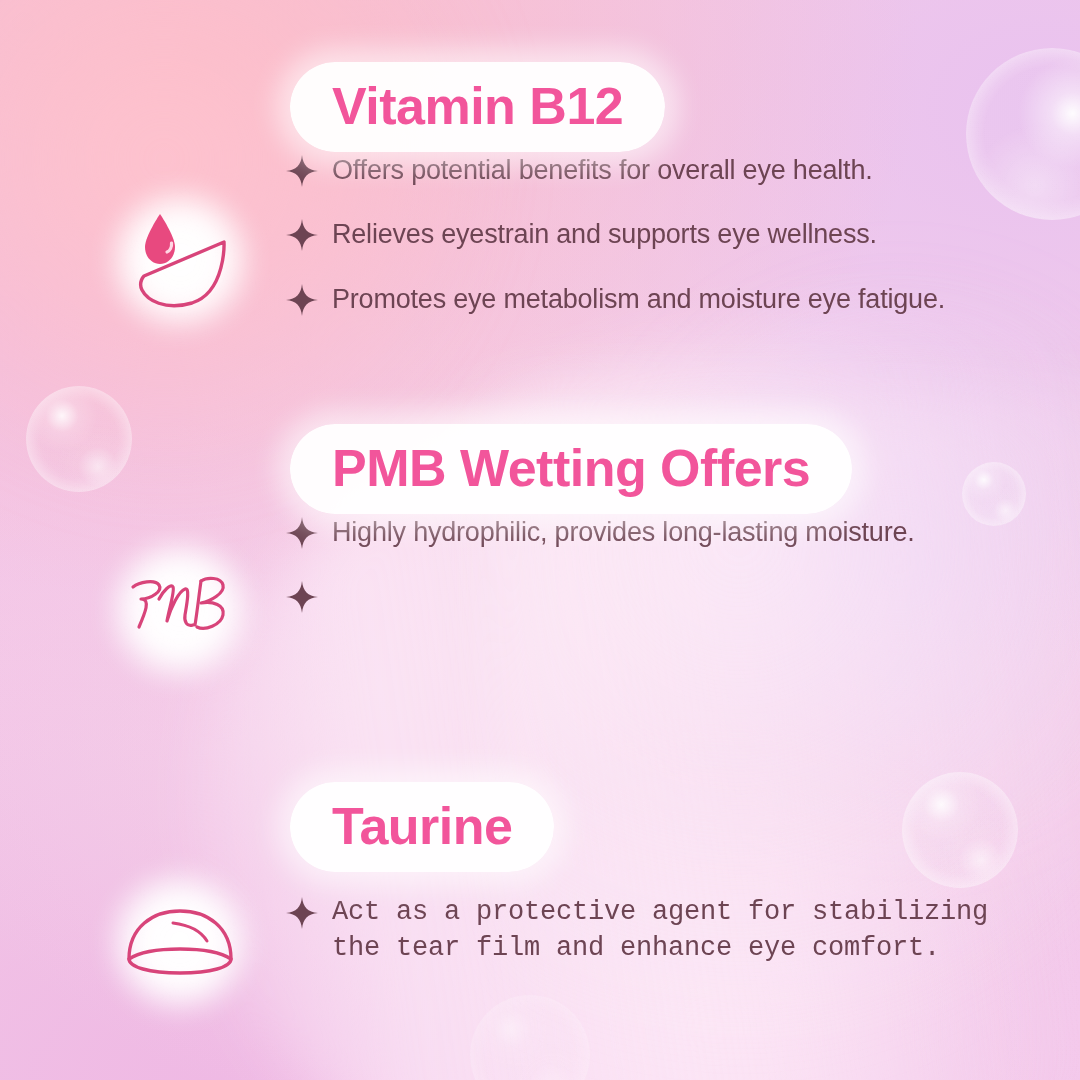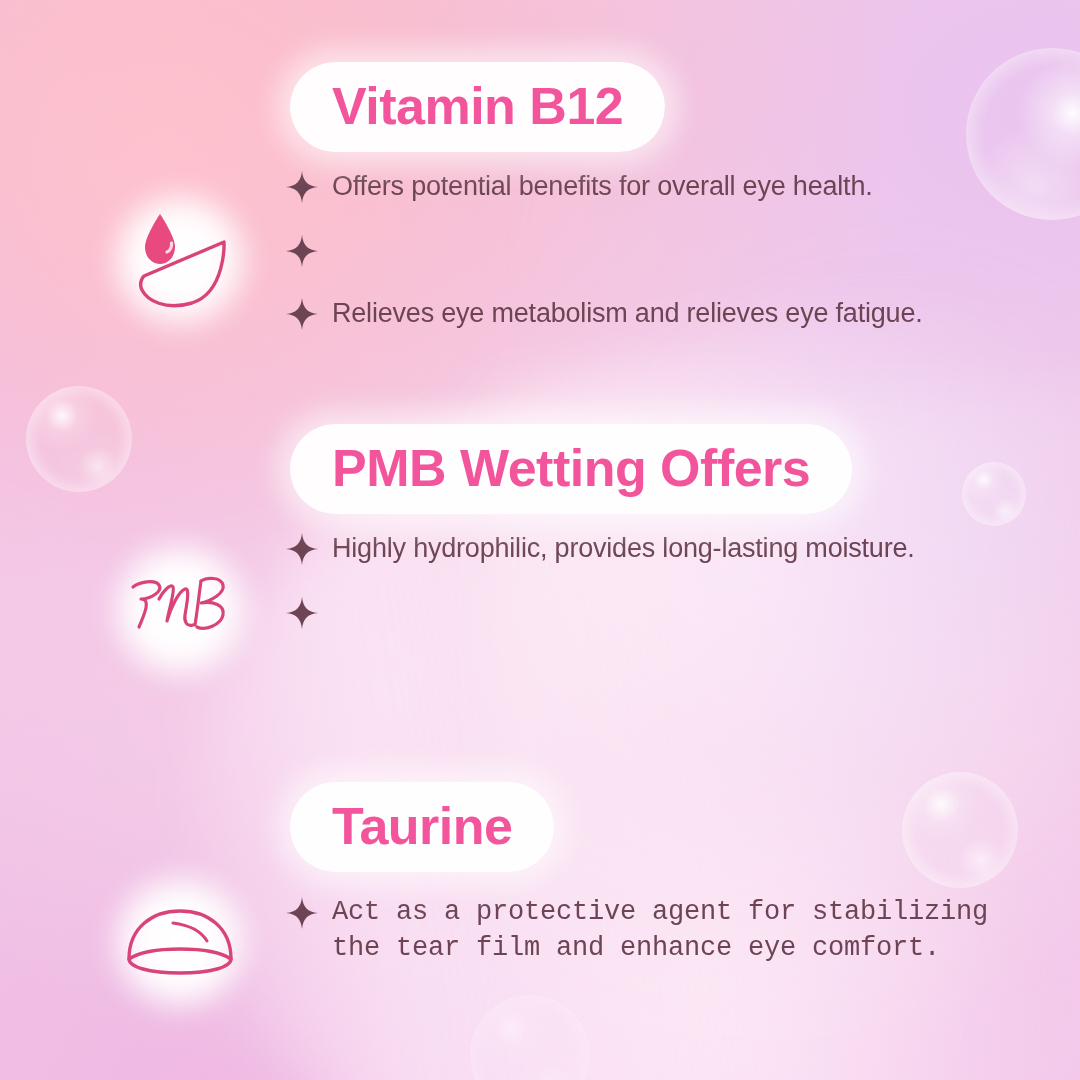--- a/index.html
+++ b/index.html
@@ -161,21 +161,20 @@
     font-size: 52px;
     font-weight: bold;
     color: #f2559b;
     letter-spacing: -0.5px;
     line-height: 1.08;
     white-space: nowrap;
   }
 
   .bullets {
     margin-left: 286px;
-    margin-top: 16px;
     max-width: 720px;
   }
   .bullet {
     display: flex;
     align-items: flex-start;
     margin-bottom: 28px;
   }
   .bullet:last-child { margin-bottom: 0; }
 
   .spark {
@@ -270,26 +269,27 @@
         <div class="bullet">
           <svg class="spark" viewBox="0 0 32 32">
             <path d="M16 0 C17.2 10.5 21.5 14.8 32 16 C21.5 17.2 17.2 21.5 16 32 C14.8 21.5 10.5 17.2 0 16 C10.5 14.8 14.8 10.5 16 0 Z" fill="#6d4453"></path>
           </svg>
           <div class="bullet-text">Offers potential benefits for overall eye health.</div>
         </div>
         <div class="bullet">
           <svg class="spark" viewBox="0 0 32 32">
             <path d="M16 0 C17.2 10.5 21.5 14.8 32 16 C21.5 17.2 17.2 21.5 16 32 C14.8 21.5 10.5 17.2 0 16 C10.5 14.8 14.8 10.5 16 0 Z" fill="#6d4453"></path>
           </svg>
-        </div>
-        <div class="bullet">
-          <svg class="spark" viewBox="0 0 32 32">
-            <path d="M16 0 C17.2 10.5 21.5 14.8 32 16 C21.5 17.2 17.2 21.5 16 32 C14.8 21.5 10.5 17.2 0 16 C10.5 14.8 14.8 10.5 16 0 Z" fill="#6d4453"></path>
-          </svg>
-          <div class="bullet-text">Relieves eye metabolism and relieves eye fatigue.</div>
+          <div class="bullet-text">Relieves eyestrain and supports eye wellness.</div>
+        </div>
+        <div class="bullet">
+          <svg class="spark" viewBox="0 0 32 32">
+            <path d="M16 0 C17.2 10.5 21.5 14.8 32 16 C21.5 17.2 17.2 21.5 16 32 C14.8 21.5 10.5 17.2 0 16 C10.5 14.8 14.8 10.5 16 0 Z" fill="#6d4453"></path>
+          </svg>
+          <div class="bullet-text">Promotes eye metabolism and moisture eye fatigue.</div>
         </div>
       </div>
     </div>
 
     <div class="section s2">
       <div class="pill">
         <div class="pill-text">PMB Wetting Offers</div>
       </div>
       <div class="bullets">
         <div class="bullet">

